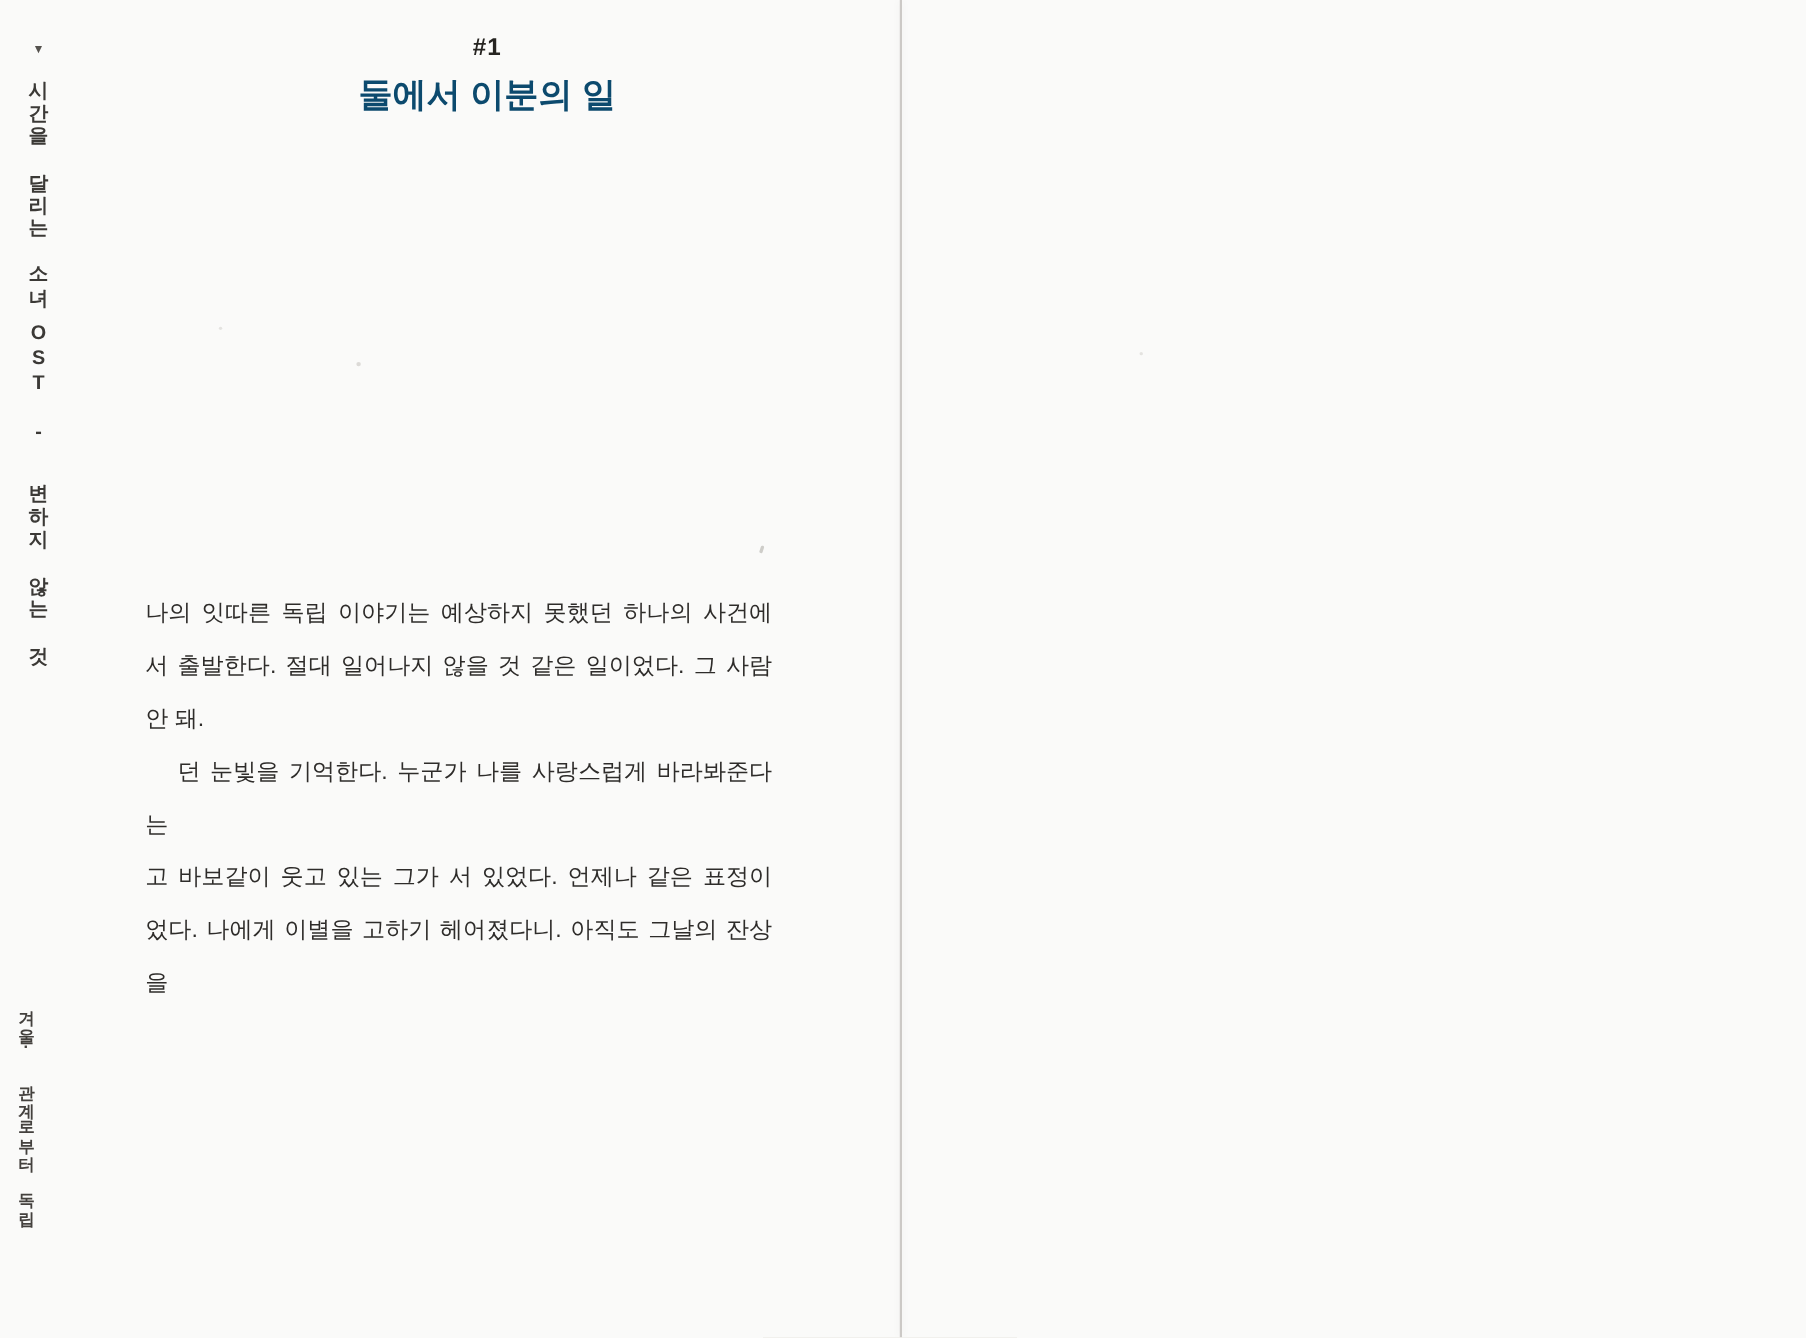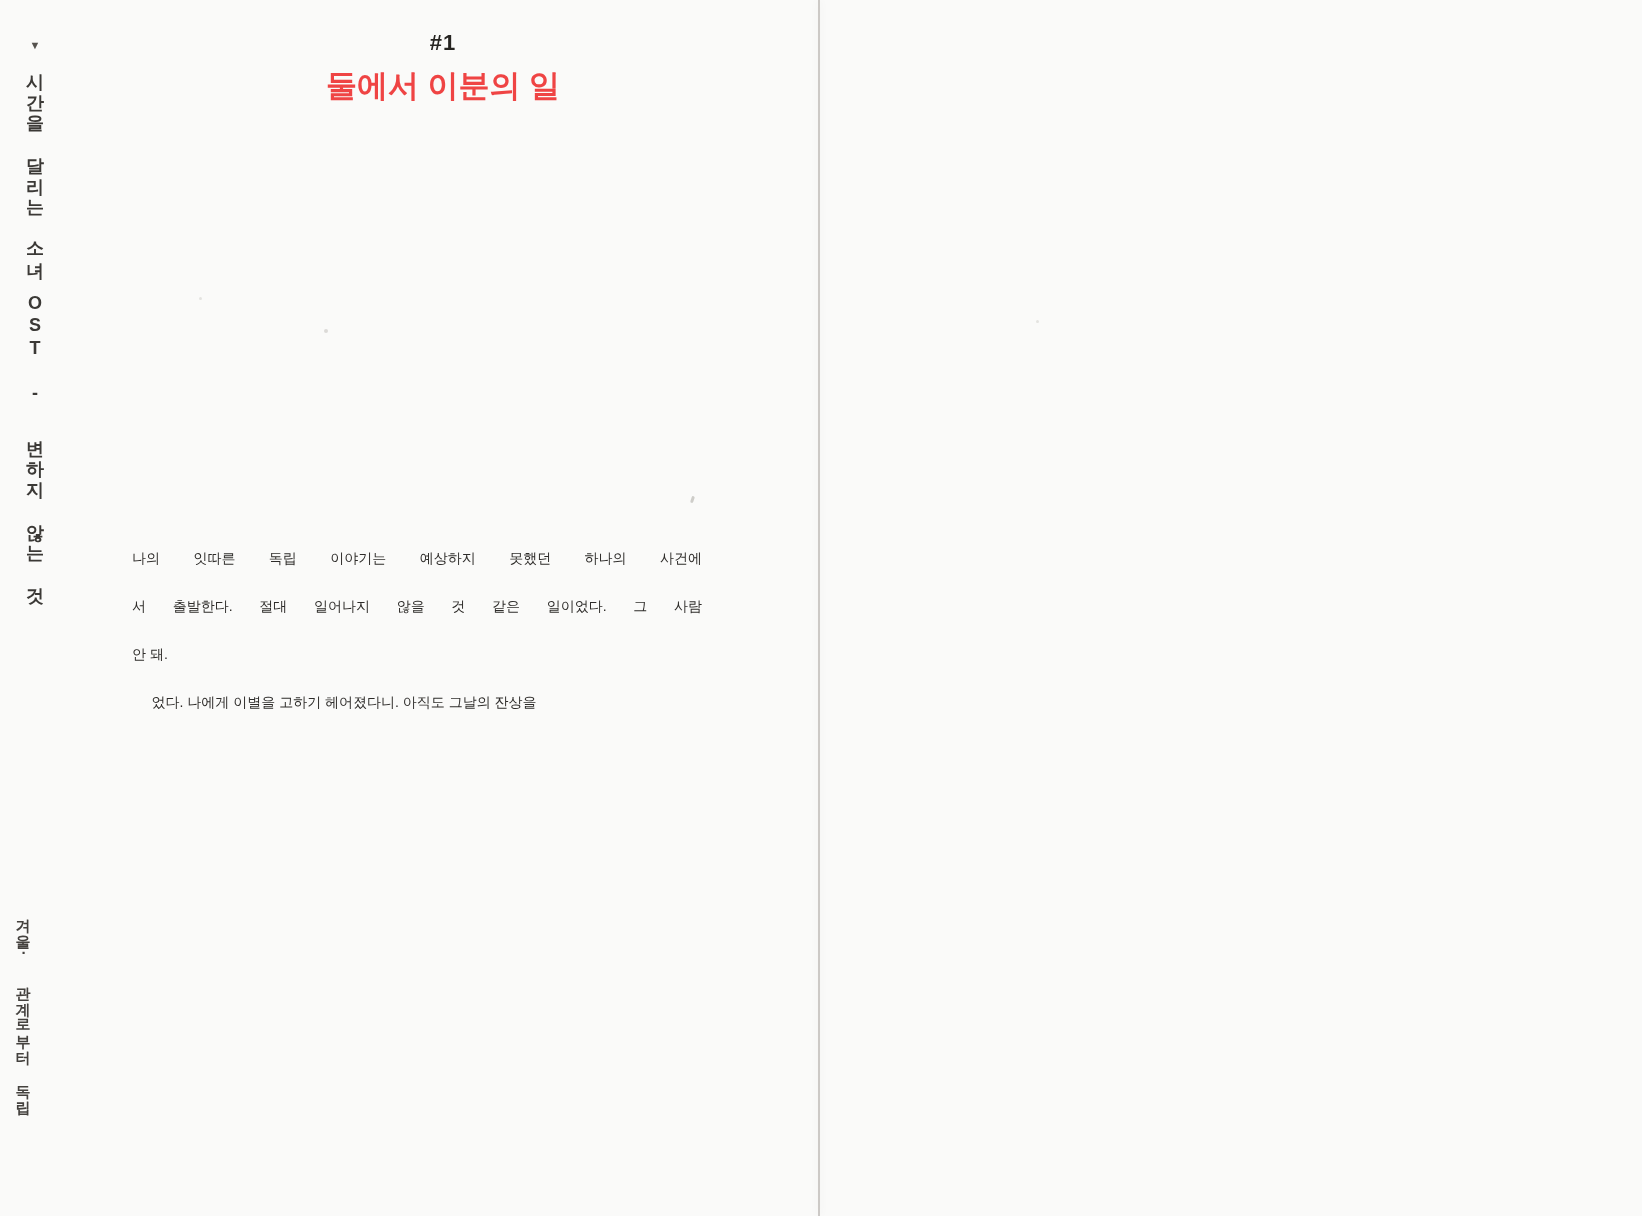--- a/index.html
+++ b/index.html
@@ -29,23 +29,23 @@
   .vtext.season{
     position:absolute;left:13px;top:908px;
     font-size:15px;letter-spacing:1px;font-weight:700;color:#44413e;
   }
   
   .chap-header{
     position:absolute;left:132px;top:30px;width:570px;
     text-align:center;transform:translateX(26px);
   }
   .chap-num{font-size:22px;font-weight:700;letter-spacing:1px;line-height:26px;color:#262421;}
-  .chap-title{margin:12px 0 0 0;font-size:31px;font-weight:700;line-height:36px;color:#ef4444;}
+  .chap-title{margin:12px 0 0 0;font-size:31px;font-weight:700;line-height:36px;color:#0c4a6e;}
   
-  .bodytext{position:absolute;font-size:14px;line-height:48px;color:#2e2c2a;font-weight:500;}
+  .bodytext{position:absolute;font-size:21px;line-height:48px;color:#2e2c2a;font-weight:500;}
   .bodytext.lbody{left:132px;top:534px;width:570px;}
   .para{margin:0;}
   .line{text-align:justify;text-align-last:justify;}
   .para .line:last-child{text-align-last:left;}
   .lbody .para .line:first-child{text-indent:1.4em;}
   .para.no-indent .line:first-child{text-indent:0;}
   
   .speck{position:absolute;border-radius:50%;background:#c3c0bc;opacity:.55;}
   .speck.a{left:324px;top:329px;width:4px;height:4px;}
   .speck.b{left:691px;top:496px;width:3px;height:7px;border-radius:2px;transform:rotate(18deg);background:#aaa7a3;}
@@ -71,20 +71,22 @@
       <h1 class="chap-title">둘에서 이분의 일</h1>
     </header>
 
     <div class="bodytext lbody">
       <div class="para no-indent">
         <div class="line">나의 잇따른 독립 이야기는 예상하지 못했던 하나의 사건에</div>
         <div class="line">서 출발한다. 절대 일어나지 않을 것 같은 일이었다. 그 사람</div>
         <div class="line">안 돼.</div>
       </div>
       <div class="para">
+        <div class="line">던 눈빛을 기억한다. 누군가 나를 사랑스럽게 바라봐준다는</div>
+        <div class="line">고 바보같이 웃고 있는 그가 서 있었다. 언제나 같은 표정이</div>
         <div class="line">었다. 나에게 이별을 고하기 헤어졌다니. 아직도 그날의 잔상을</div>
       </div>
     </div>
   </section>
 
   <div class="gutter"></div>
 
   <section class="page right">
 
     

